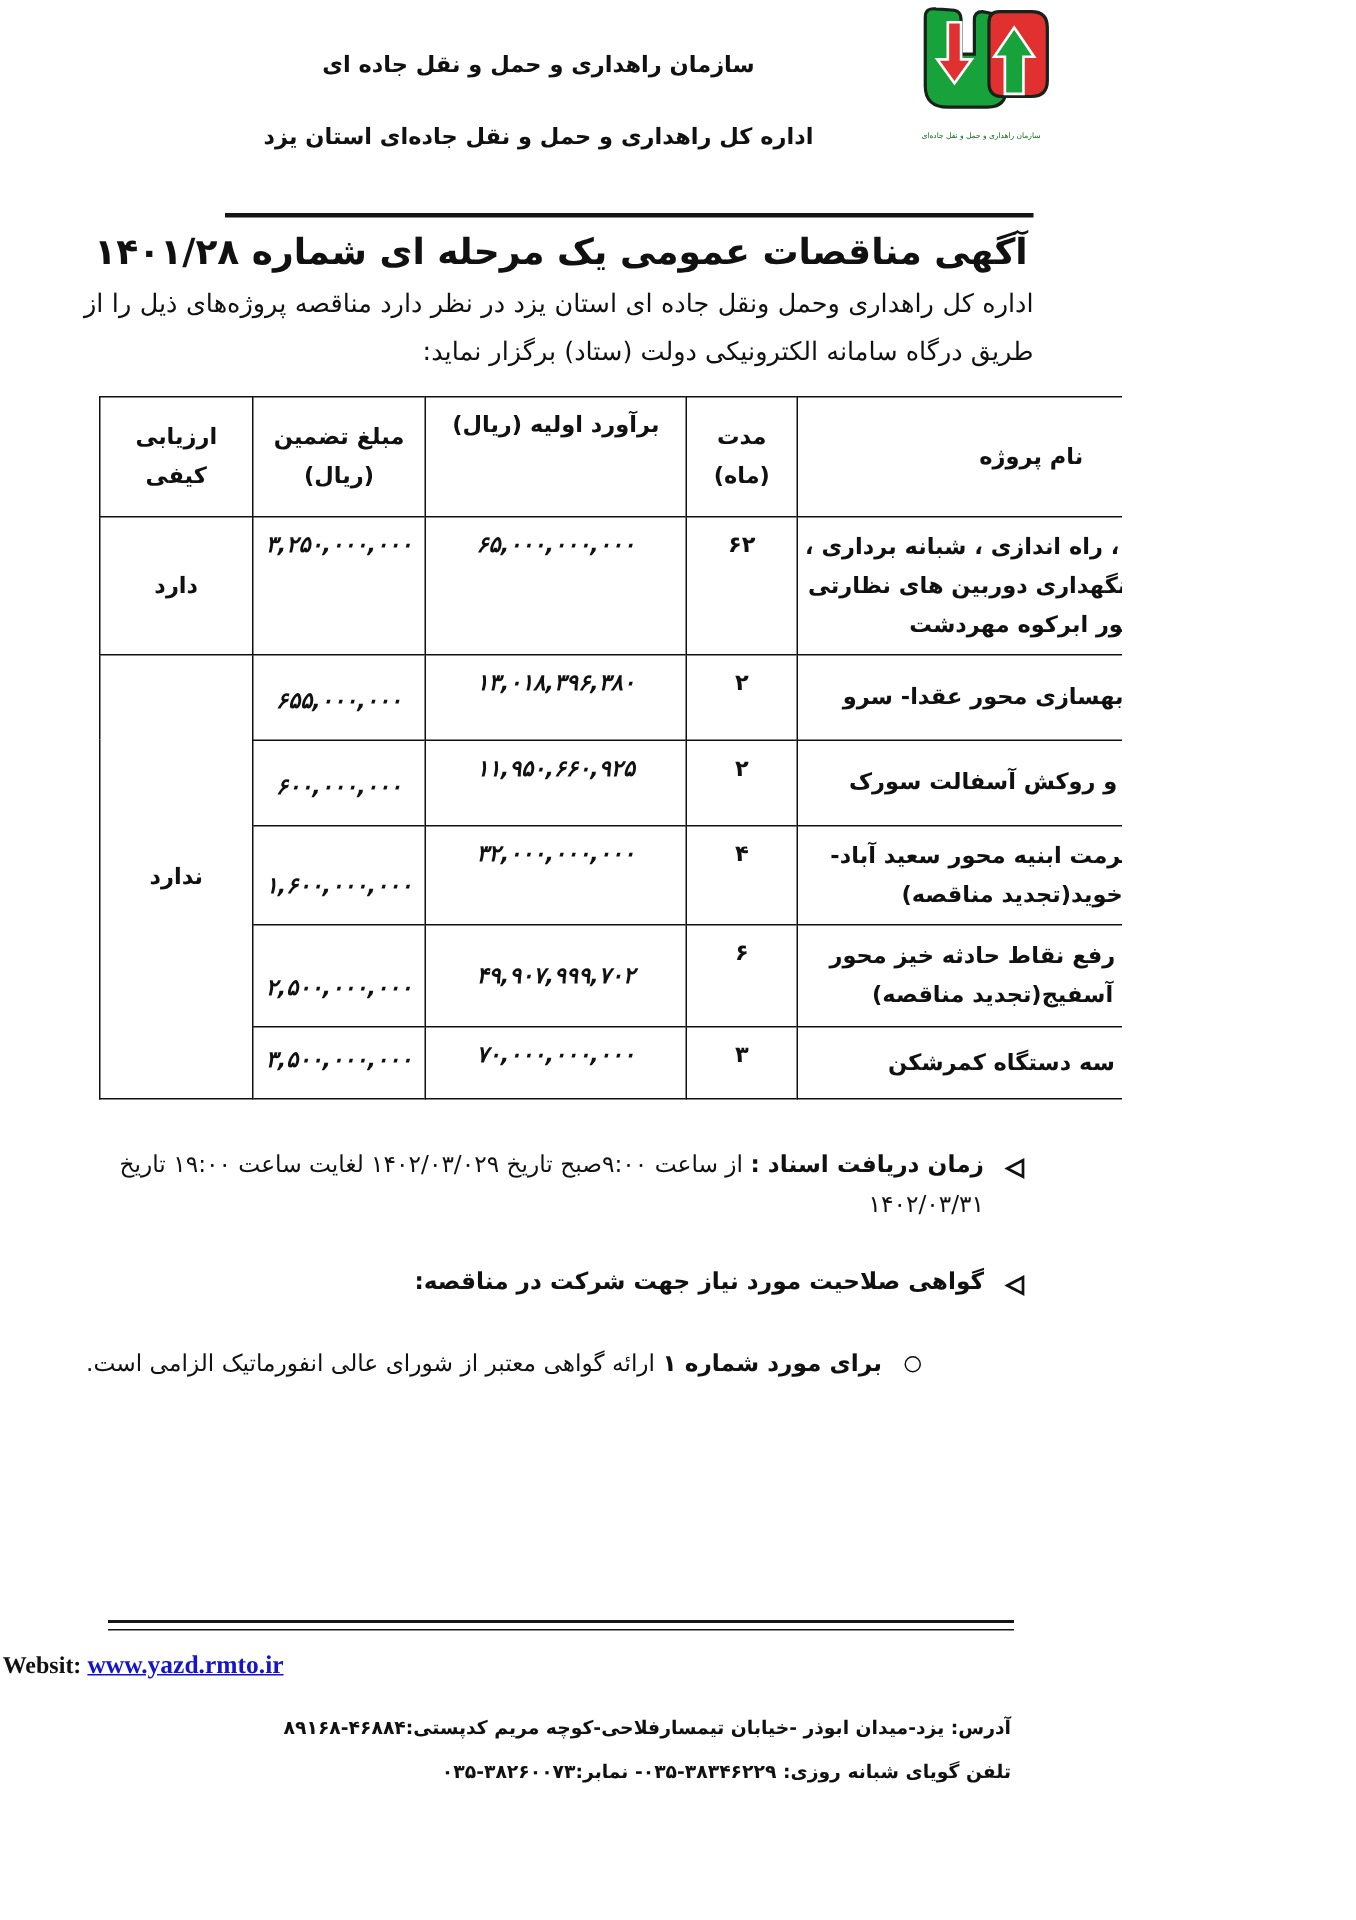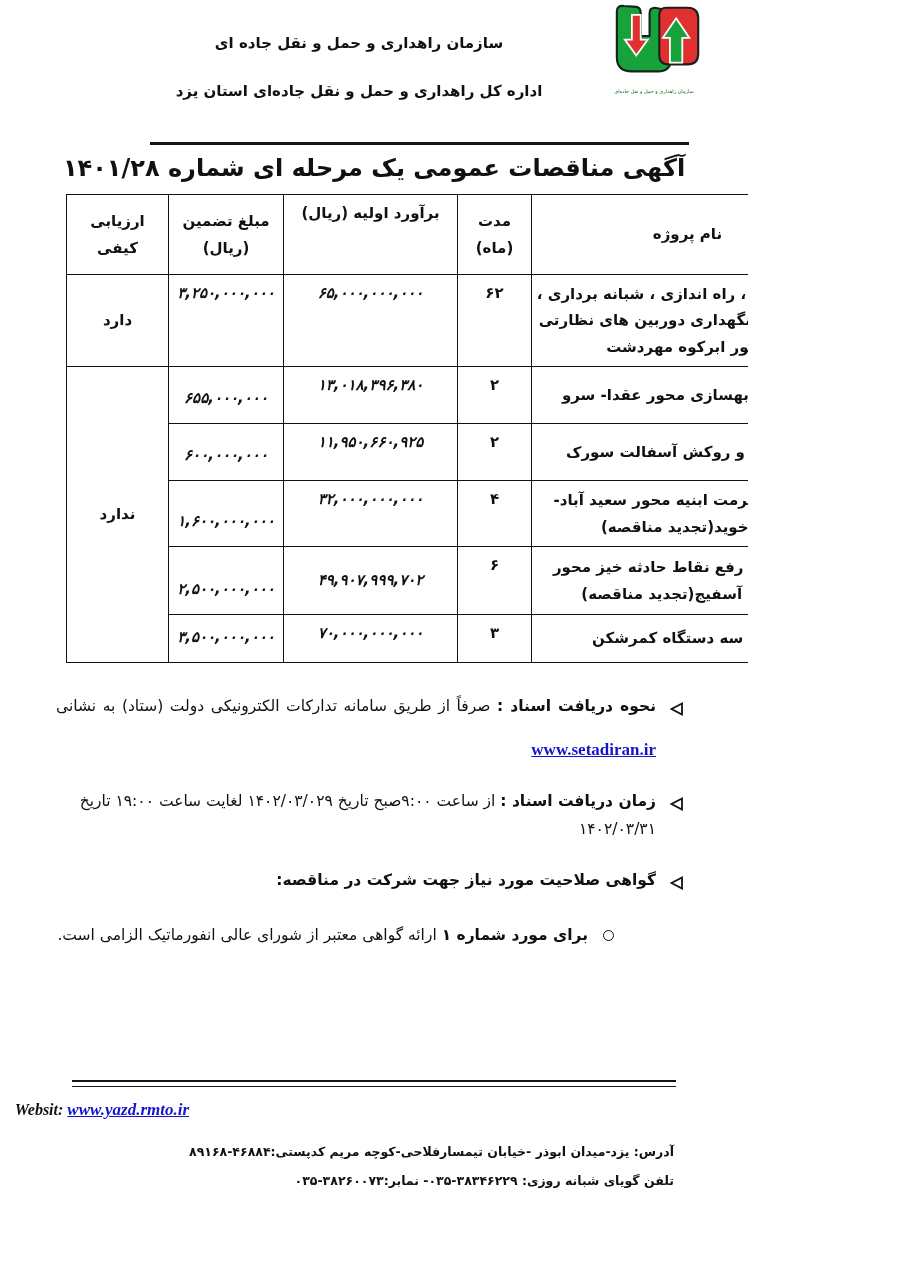--- a/index.html
+++ b/index.html
@@ -41,21 +41,21 @@
   .subbullet{position:relative;padding-right:30px;margin:27px 68px 0 0;line-height:1.8;}
   .circle{position:absolute;right:4px;top:8px;display:inline-block;width:9px;height:9px;
         border:1.6px solid #111;border-radius:50%;}
   
   .footer{position:absolute;left:0;right:0;top:1080px;}
   .footer-rule{margin:0 72px 0 72px;height:4px;border-top:2.5px solid #151515;border-bottom:1.2px solid #151515;}
   .footer-body{display:flex;direction:rtl;padding:7px 74px 0 72px;}
   .f-fa{flex:1 1 auto;direction:rtl;text-align:right;font-size:12.5px;font-weight:bold;
         line-height:2.3;white-space:nowrap;margin-top:44px;}
   .f-en{width:305px;direction:ltr;text-align:center;font-family:"Liberation Serif",serif;
-        font-weight:bold;font-size:16px;line-height:1.9;white-space:nowrap;font-style:italic;}
+        font-weight:bold;font-size:16px;line-height:1.9;white-space:nowrap;}
   .ltr-num{direction:ltr;unicode-bidi:isolate;display:inline-block;}
   .f-en .label{color:#111;}
 </style>
 </head>
 <body>
 
 <div class="page">
 
   <div class="header">
     <div class="org-block">
@@ -72,20 +72,21 @@
         <polygon points="27,14 27,42 19,42 32,60 45,42 37,42 37,14" fill="#e03030" stroke="#ffffff" stroke-width="2"></polygon>
 
         <polygon points="77,18 92,40 84,40 84,68 70,68 70,40 62,40" fill="#18a23c" stroke="#ffffff" stroke-width="2"></polygon>
       </svg>
       <div class="logo-caption">سازمان راهداری و حمل و نقل جاده‌ای</div>
     </div>
   </div>
   <div class="header-rule"></div>
 
   <div class="title">آگهی مناقصات عمومی یک مرحله ای شماره ۱۴۰۱/۲۸</div>
+  <div class="intro">اداره کل راهداری وحمل ونقل جاده ای استان یزد در نظر دارد مناقصه پروژه‌های ذیل را از طریق درگاه سامانه الکترونیکی دولت (ستاد) برگزار نماید:</div>
 
   <table class="tenders">
     <colgroup>
       <col class="c-row">
         <col class="c-proj">
         <col class="c-dur">
       <col class="c-est">
         <col class="c-gua">
         <col class="c-eval">
     </colgroup>
@@ -144,34 +145,20 @@
       <td>خرید سه دستگاه کمرشکن</td>
       <td class="vt">۳</td>
       <td class="vt num">۷۰,۰۰۰,۰۰۰,۰۰۰</td>
       <td class="vb num">۳,۵۰۰,۰۰۰,۰۰۰</td>
     </tr>
   </tbody>
     </table>
 
   <div class="bullets">
 
-    <div class="bullet">
-      <span class="marker">
-        <svg width="15" height="14" viewBox="0 0 15 14">
-            <path d="M13 1.5 L2.5 7 L13 12.5 Z" fill="none" stroke="#111" stroke-width="1.8"></path>
-          </svg>
-      </span>
-      <span class="justify-one" style="display:block;">
-        <span class="blabel">نحوه دریافت اسناد :</span>
-        <span>صرفاً از طریق سامانه تدارکات الکترونیکی دولت (ستاد) به نشانی</span>
-      </span>
-      <div class="link-line">
-        <a class="doclink">www.setadiran.ir</a>
-      </div>
-    </div>
 
     <div class="bullet">
       <span class="marker">
         <svg width="15" height="14" viewBox="0 0 15 14">
             <path d="M13 1.5 L2.5 7 L13 12.5 Z" fill="none" stroke="#111" stroke-width="1.8"></path>
           </svg>
       </span>
       <span class="blabel">زمان دریافت اسناد :</span>
       <span>از ساعت ۹:۰۰صبح تاریخ ۱۴۰۲/۰۳/۰۲۹ لغایت ساعت ۱۹:۰۰ تاریخ ۱۴۰۲/۰۳/۳۱</span>
     </div>

